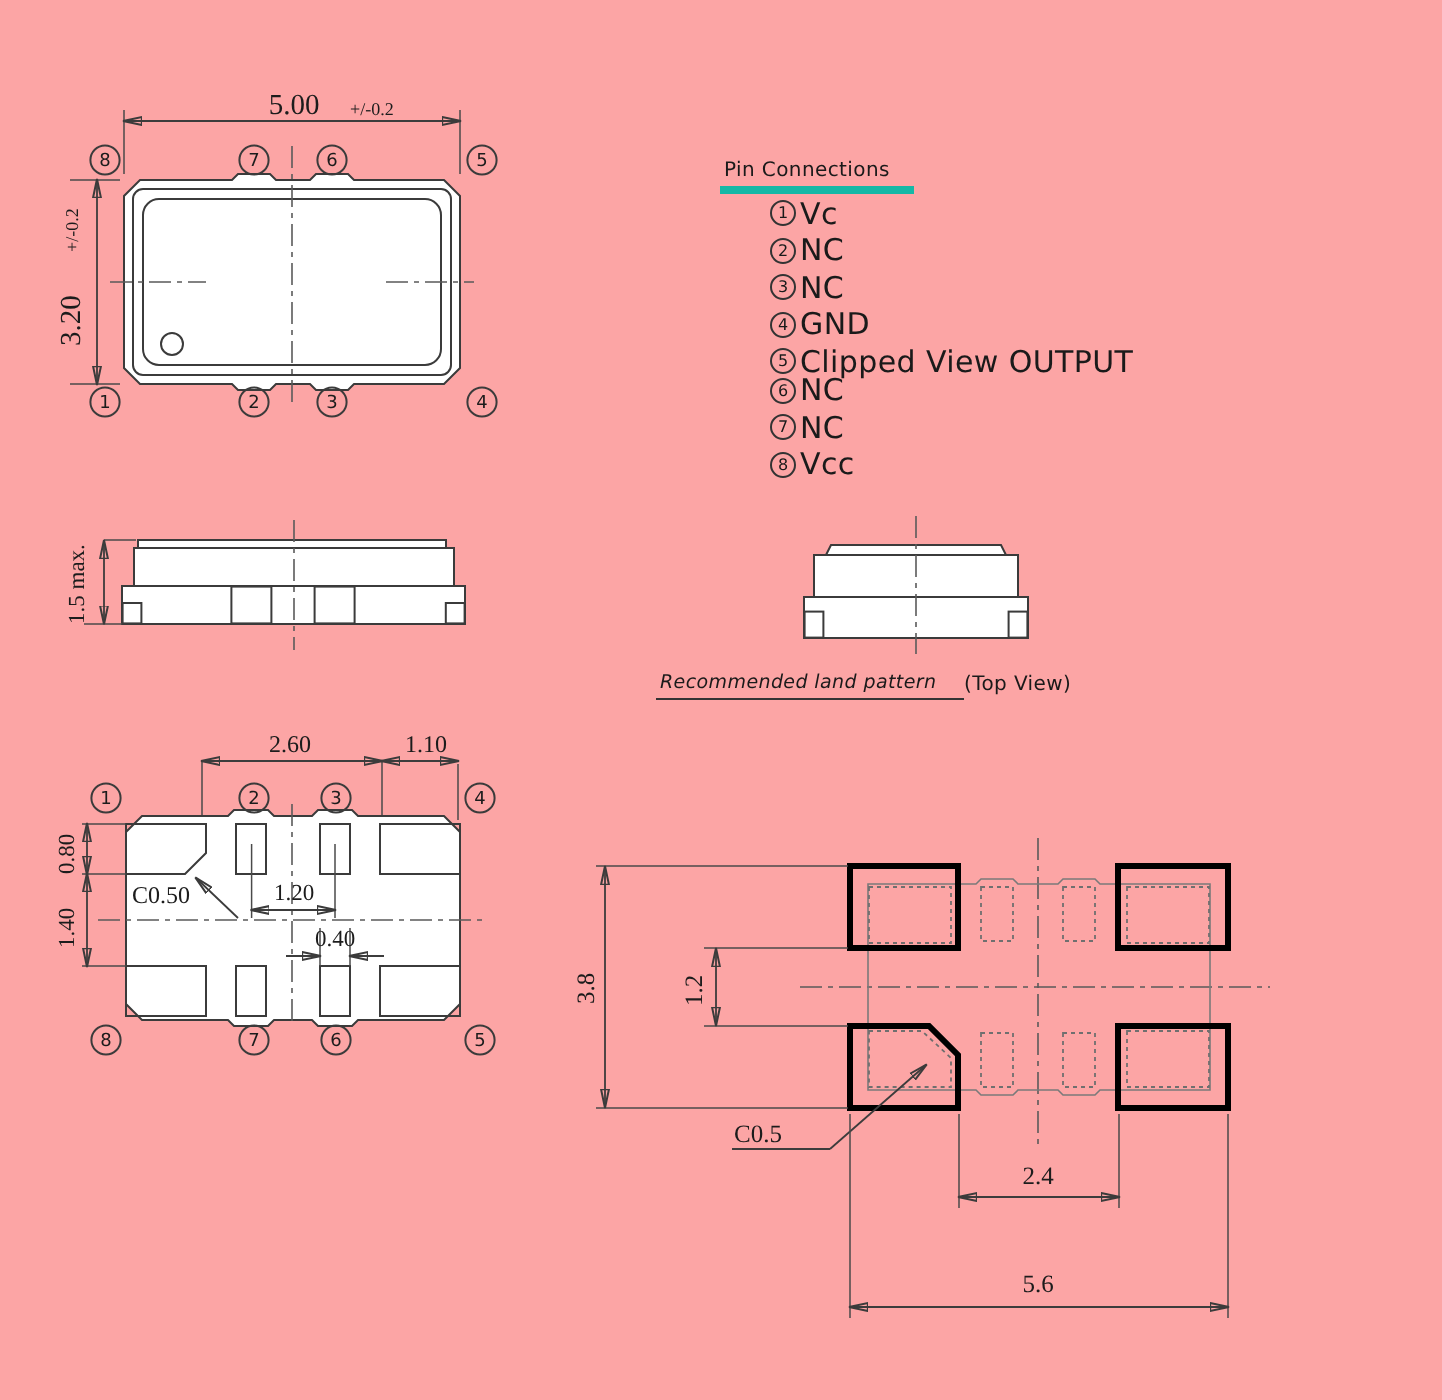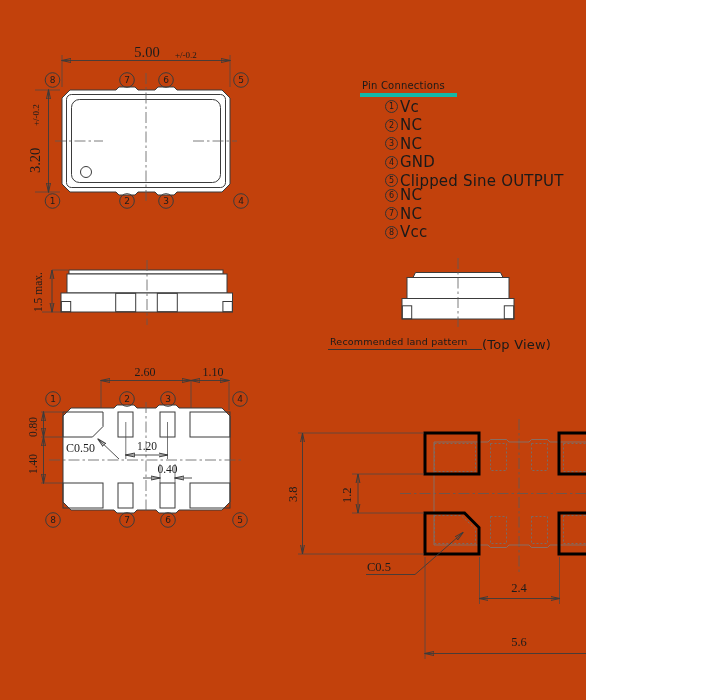--- a/index.html
+++ b/index.html
@@ -1,16 +1,16 @@
 <!DOCTYPE html>
 <html><head>
 <meta charset="utf-8">
 <style>
   html,body{margin:0;padding:0;background:#ffffff;}
-  .sheet{position:relative;width:586px;height:700px;background:#c2410c;overflow:hidden;
+  .sheet{position:relative;width:721px;height:700px;background:#fca5a5;overflow:hidden;
          font-family:"DejaVu Sans",sans-serif;color:#1a1a1a;}
   .v{position:absolute;}
   svg{display:block;overflow:visible;}
   svg line,svg path,svg rect,svg circle,svg polyline{stroke:#3b3b3b;stroke-width:1;fill:none;}
   .ol{fill:#ffffff;}
   .cl{stroke:#5a5a5a;stroke-width:0.8;stroke-dasharray:11 3 2.5 3;}
   .ext{stroke-width:0.75;stroke:#4a4a4a;}
   .dimln{stroke-width:0.9;stroke:#3c3c3c;}
   .thin{stroke-width:0.8;stroke:#7a7a7a;}
   .dotted{stroke:#6f6f6f;stroke-width:0.9;stroke-dasharray:2 2;}
@@ -25,22 +25,22 @@
   .pnum{font:9px "DejaVu Sans",sans-serif;text-anchor:middle;}
   .glabel{font-family:"DejaVu Sans",sans-serif;font-size:15px;letter-spacing:0.2px;}
   .pc-title{position:absolute;left:360px;top:80px;border-bottom:4px solid #14b8a6;
             padding:0 12px 2px 2px;font-size:10px;}
   .pc-list{position:absolute;left:385px;top:100px;}
   .pin-row{display:flex;align-items:center;gap:2px;margin-bottom:5.5px;height:13px;}
   .pin-row.tight{margin-top:-4px;}
   .circ{display:inline-block;width:11px;height:11px;border:1px solid #333;border-radius:50%;
         font-size:8px;line-height:11px;text-align:center;flex:0 0 auto;}
   .lp-title{position:absolute;left:328px;top:336px;border-bottom:1px solid #333;
-            padding:0 14px 2px 2px;font-size:9.5px;}
-  .lp-note{position:absolute;left:482px;top:337px;font-size:13px;}
+            padding:0 14px 2px 2px;font-size:9.5px;font-style:italic;}
+  .lp-note{position:absolute;left:482px;top:337px;font-size:10px;}
 </style>
 </head>
 <body>
 
 <div class="sheet">
 
   <div class="v" style="left:25px;top:30px;">
     <svg width="255" height="200" viewBox="0 0 255 200">
       <defs>
         <marker id="ar1" viewBox="0 0 10 10" refX="9" refY="5" markerWidth="11" markerHeight="11" orient="auto-start-reverse">
@@ -109,21 +109,21 @@
     <div class="pin-row">
         <span class="circ">3</span>
         <span class="glabel">NC</span>
       </div>
     <div class="pin-row">
         <span class="circ">4</span>
         <span class="glabel">GND</span>
       </div>
     <div class="pin-row">
         <span class="circ">5</span>
-        <span class="glabel">Clipped Sine OUTPUT</span>
+        <span class="glabel">Clipped View OUTPUT</span>
       </div>
     <div class="pin-row tight">
         <span class="circ">6</span>
         <span class="glabel">NC</span>
       </div>
     <div class="pin-row">
         <span class="circ">7</span>
         <span class="glabel">NC</span>
       </div>
     <div class="pin-row">

